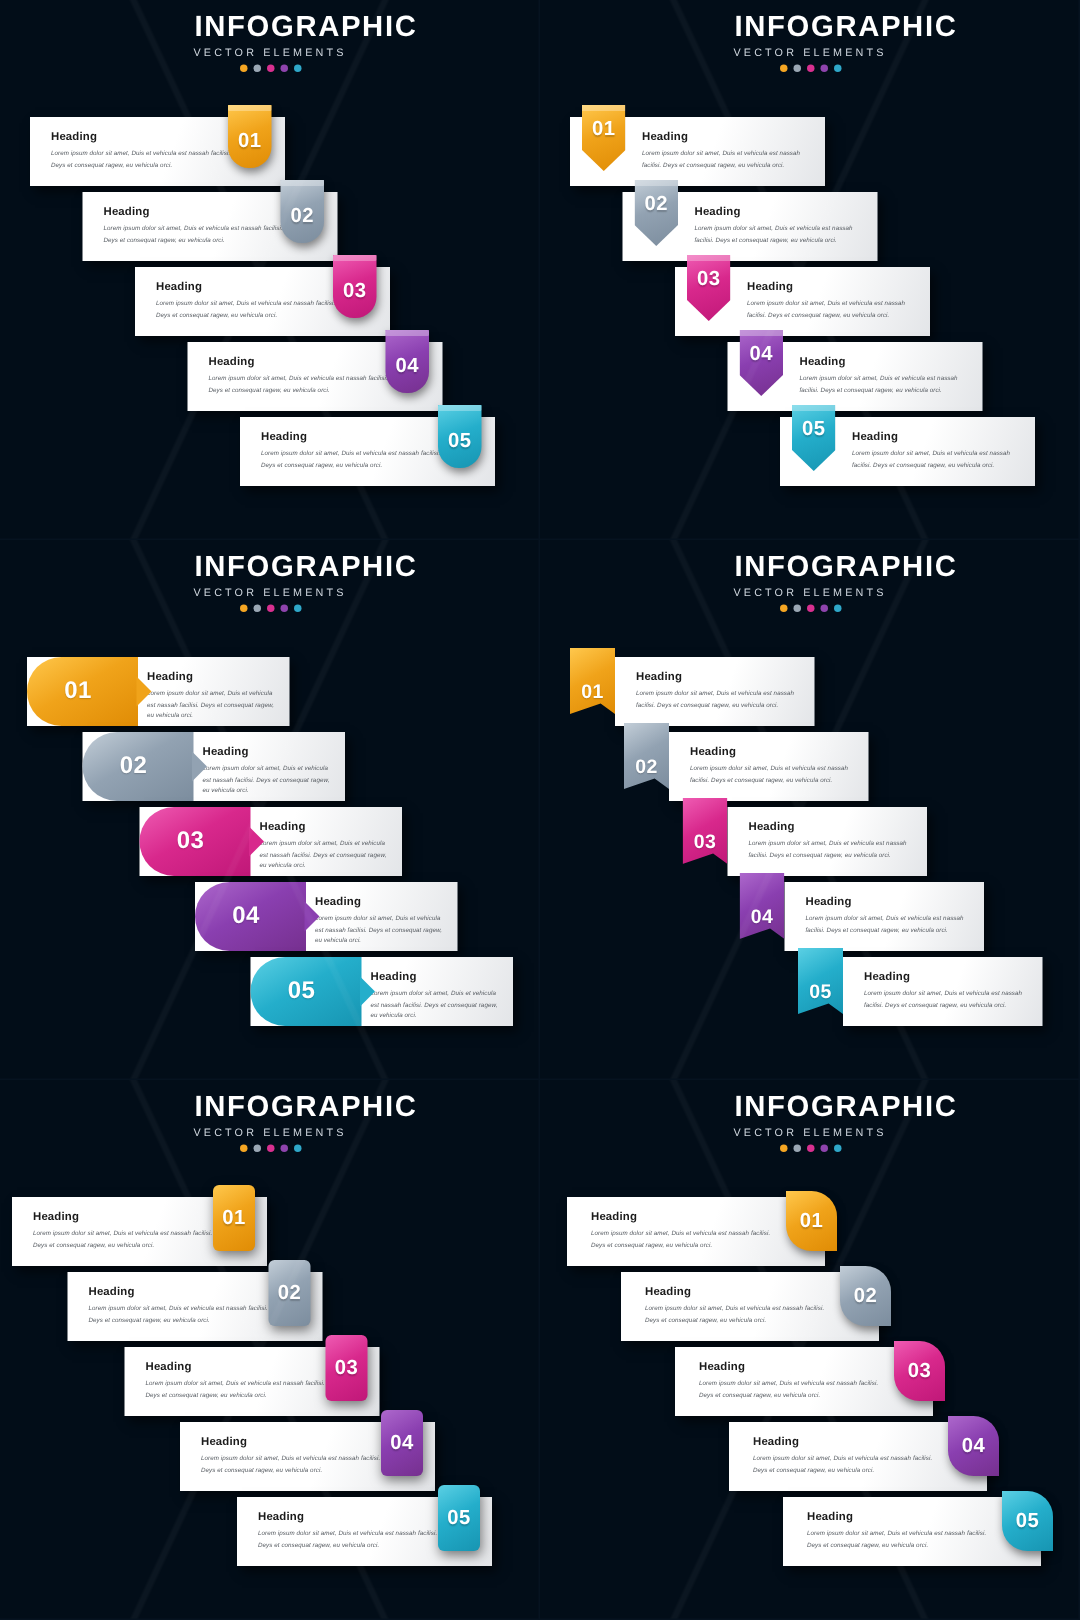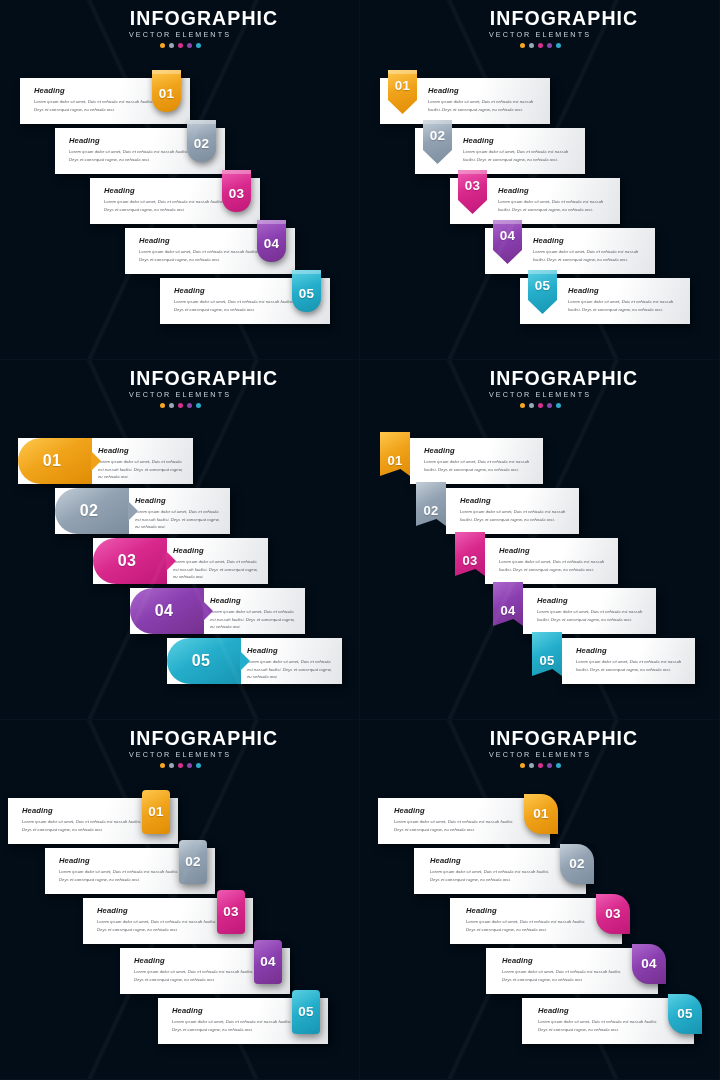--- a/index.html
+++ b/index.html
@@ -46,21 +46,21 @@
   
   .row{ position:absolute; }
   .card{
     position:relative;
     background:linear-gradient(110deg,#ffffff 0%,#ffffff 55%,#e3e5e8 100%);
     box-shadow:3px 4px 7px rgba(0,0,0,.55);
     height:46px;
   }
   .txt{ position:absolute; }
   .h{
-    font-size:7.6px; font-weight:bold; font-style:italic;
+    font-size:7.6px; font-weight:bold; 
     color:#1b1b1b; letter-spacing:.1px; white-space:nowrap;
   }
   .p{
     font-size:4.15px; font-style:italic; color:#555a60;
     line-height:1.85; margin-top:3px; letter-spacing:.05px;
   }
   .num{
     font-size:13.5px; font-weight:bold; color:#fff;
     letter-spacing:.3px; line-height:1;
     text-shadow:0 1px 1px rgba(0,0,0,.20);

